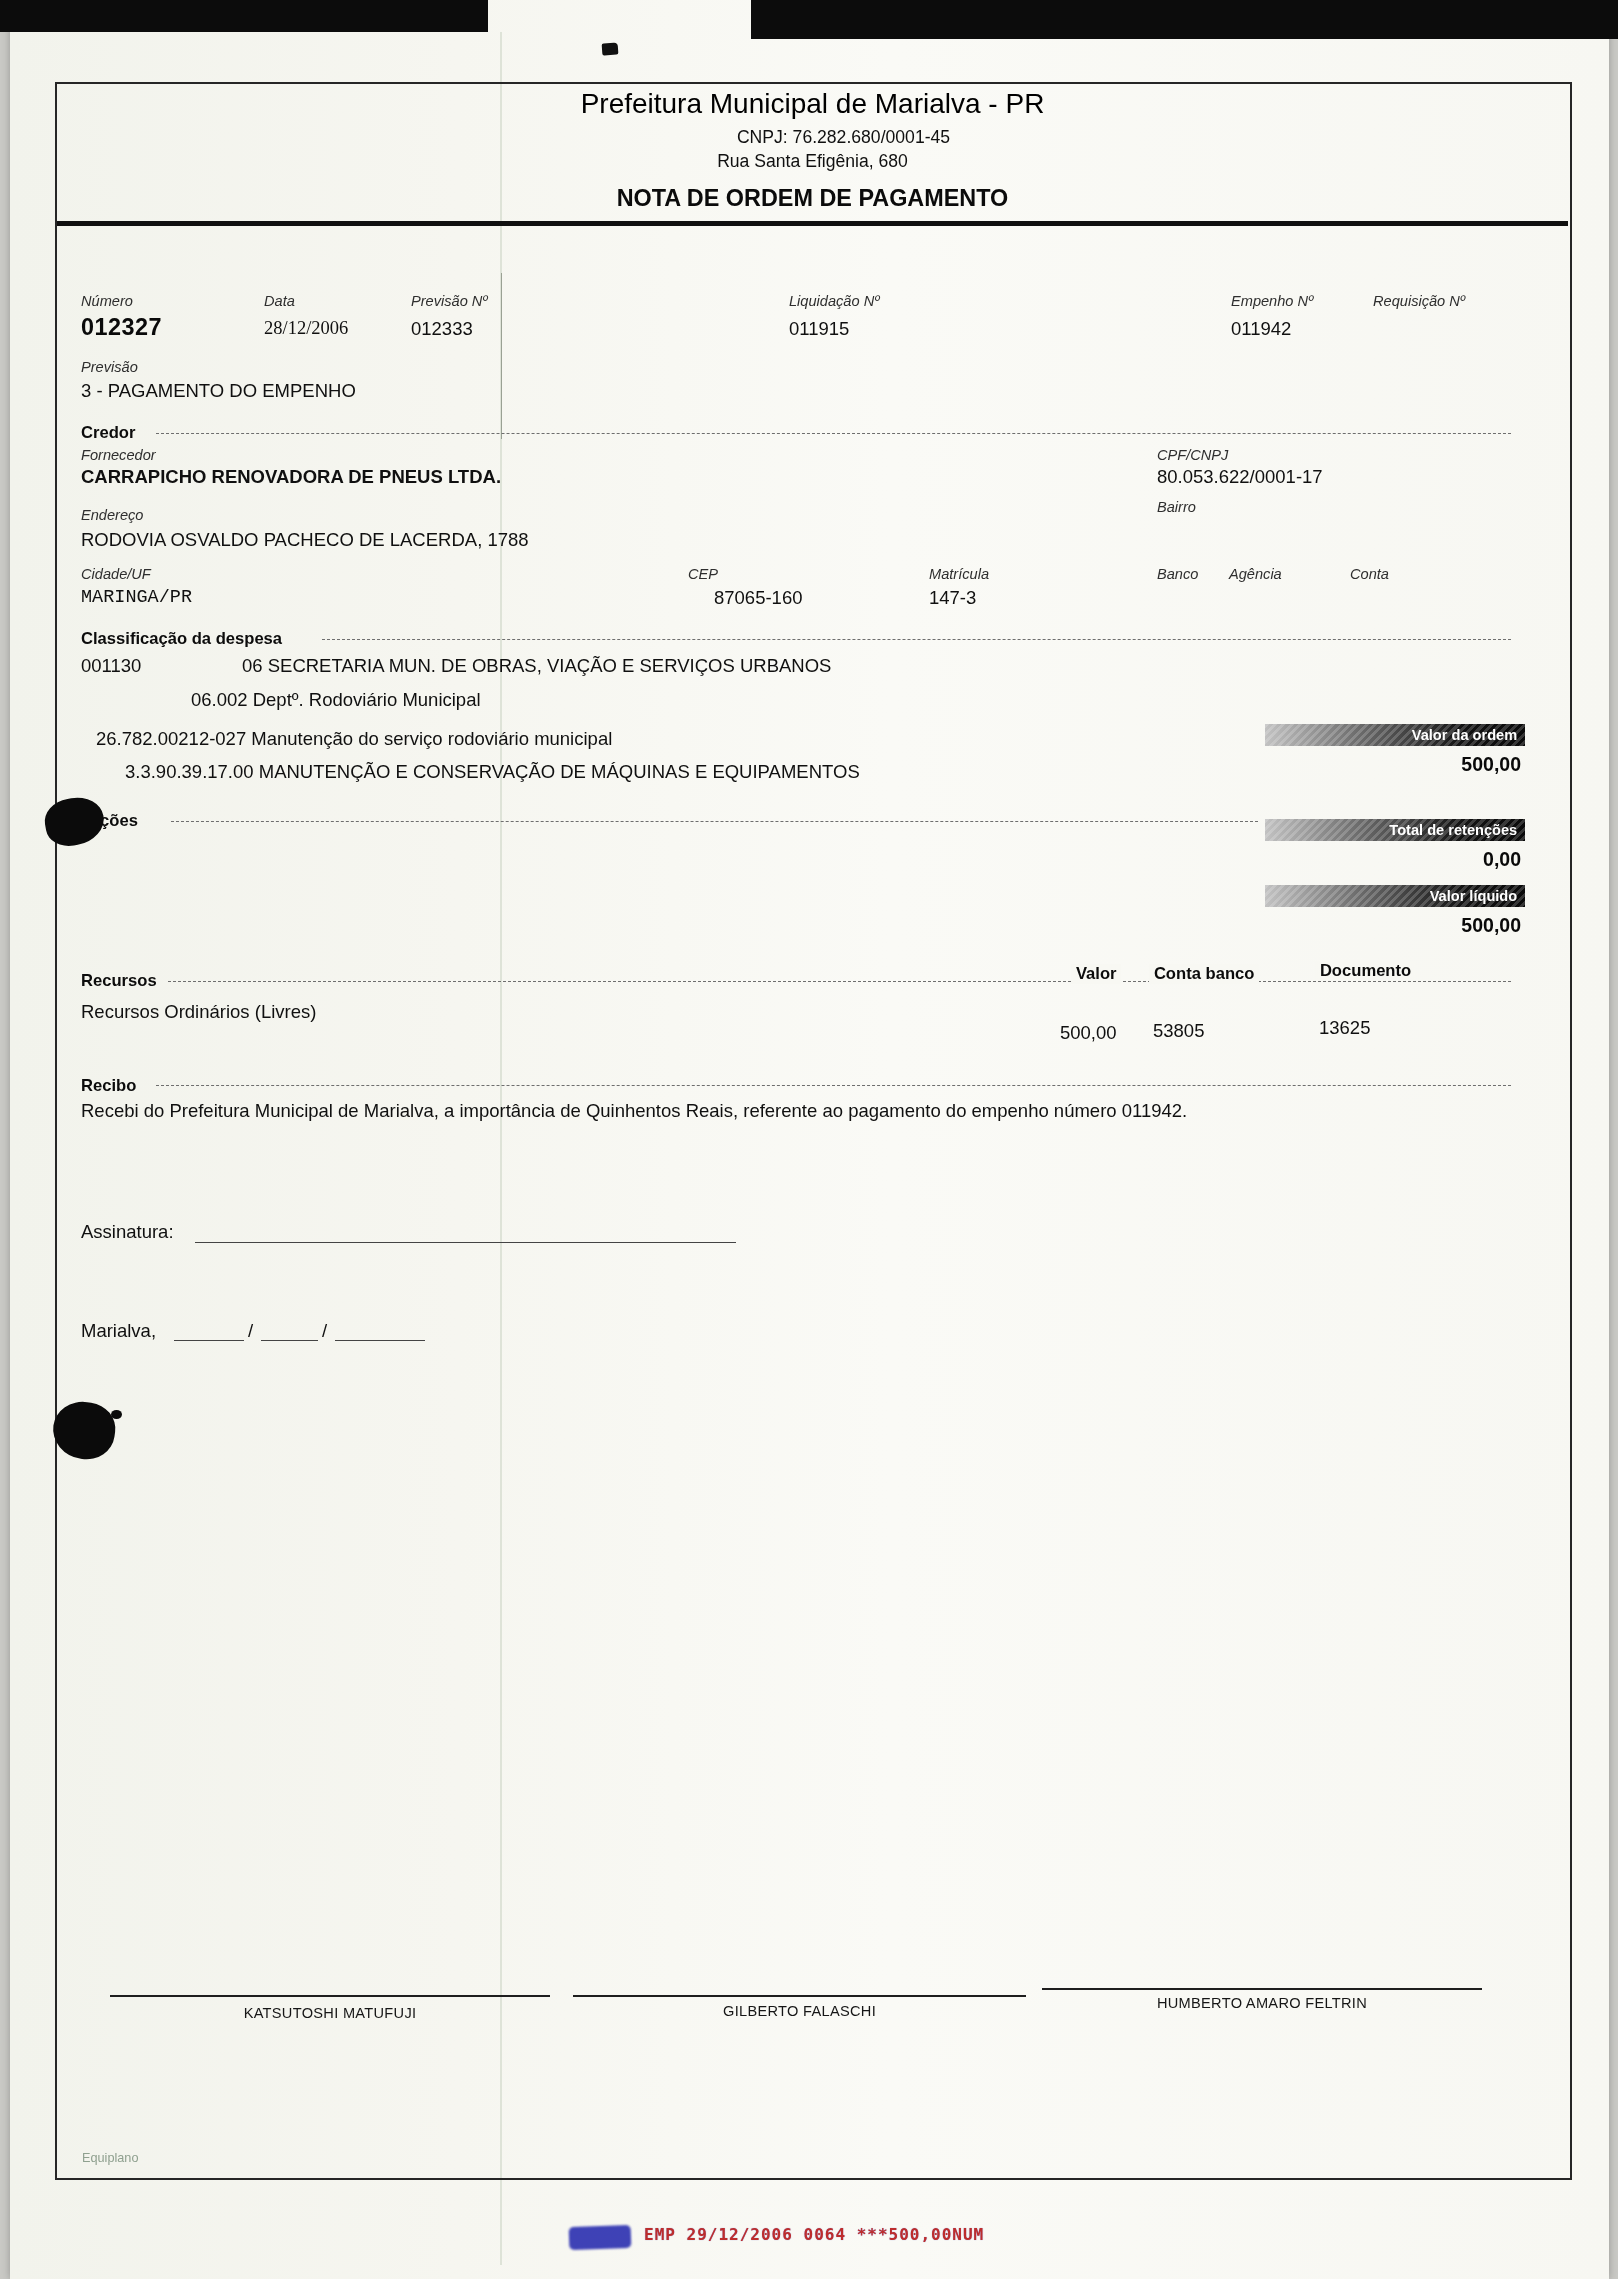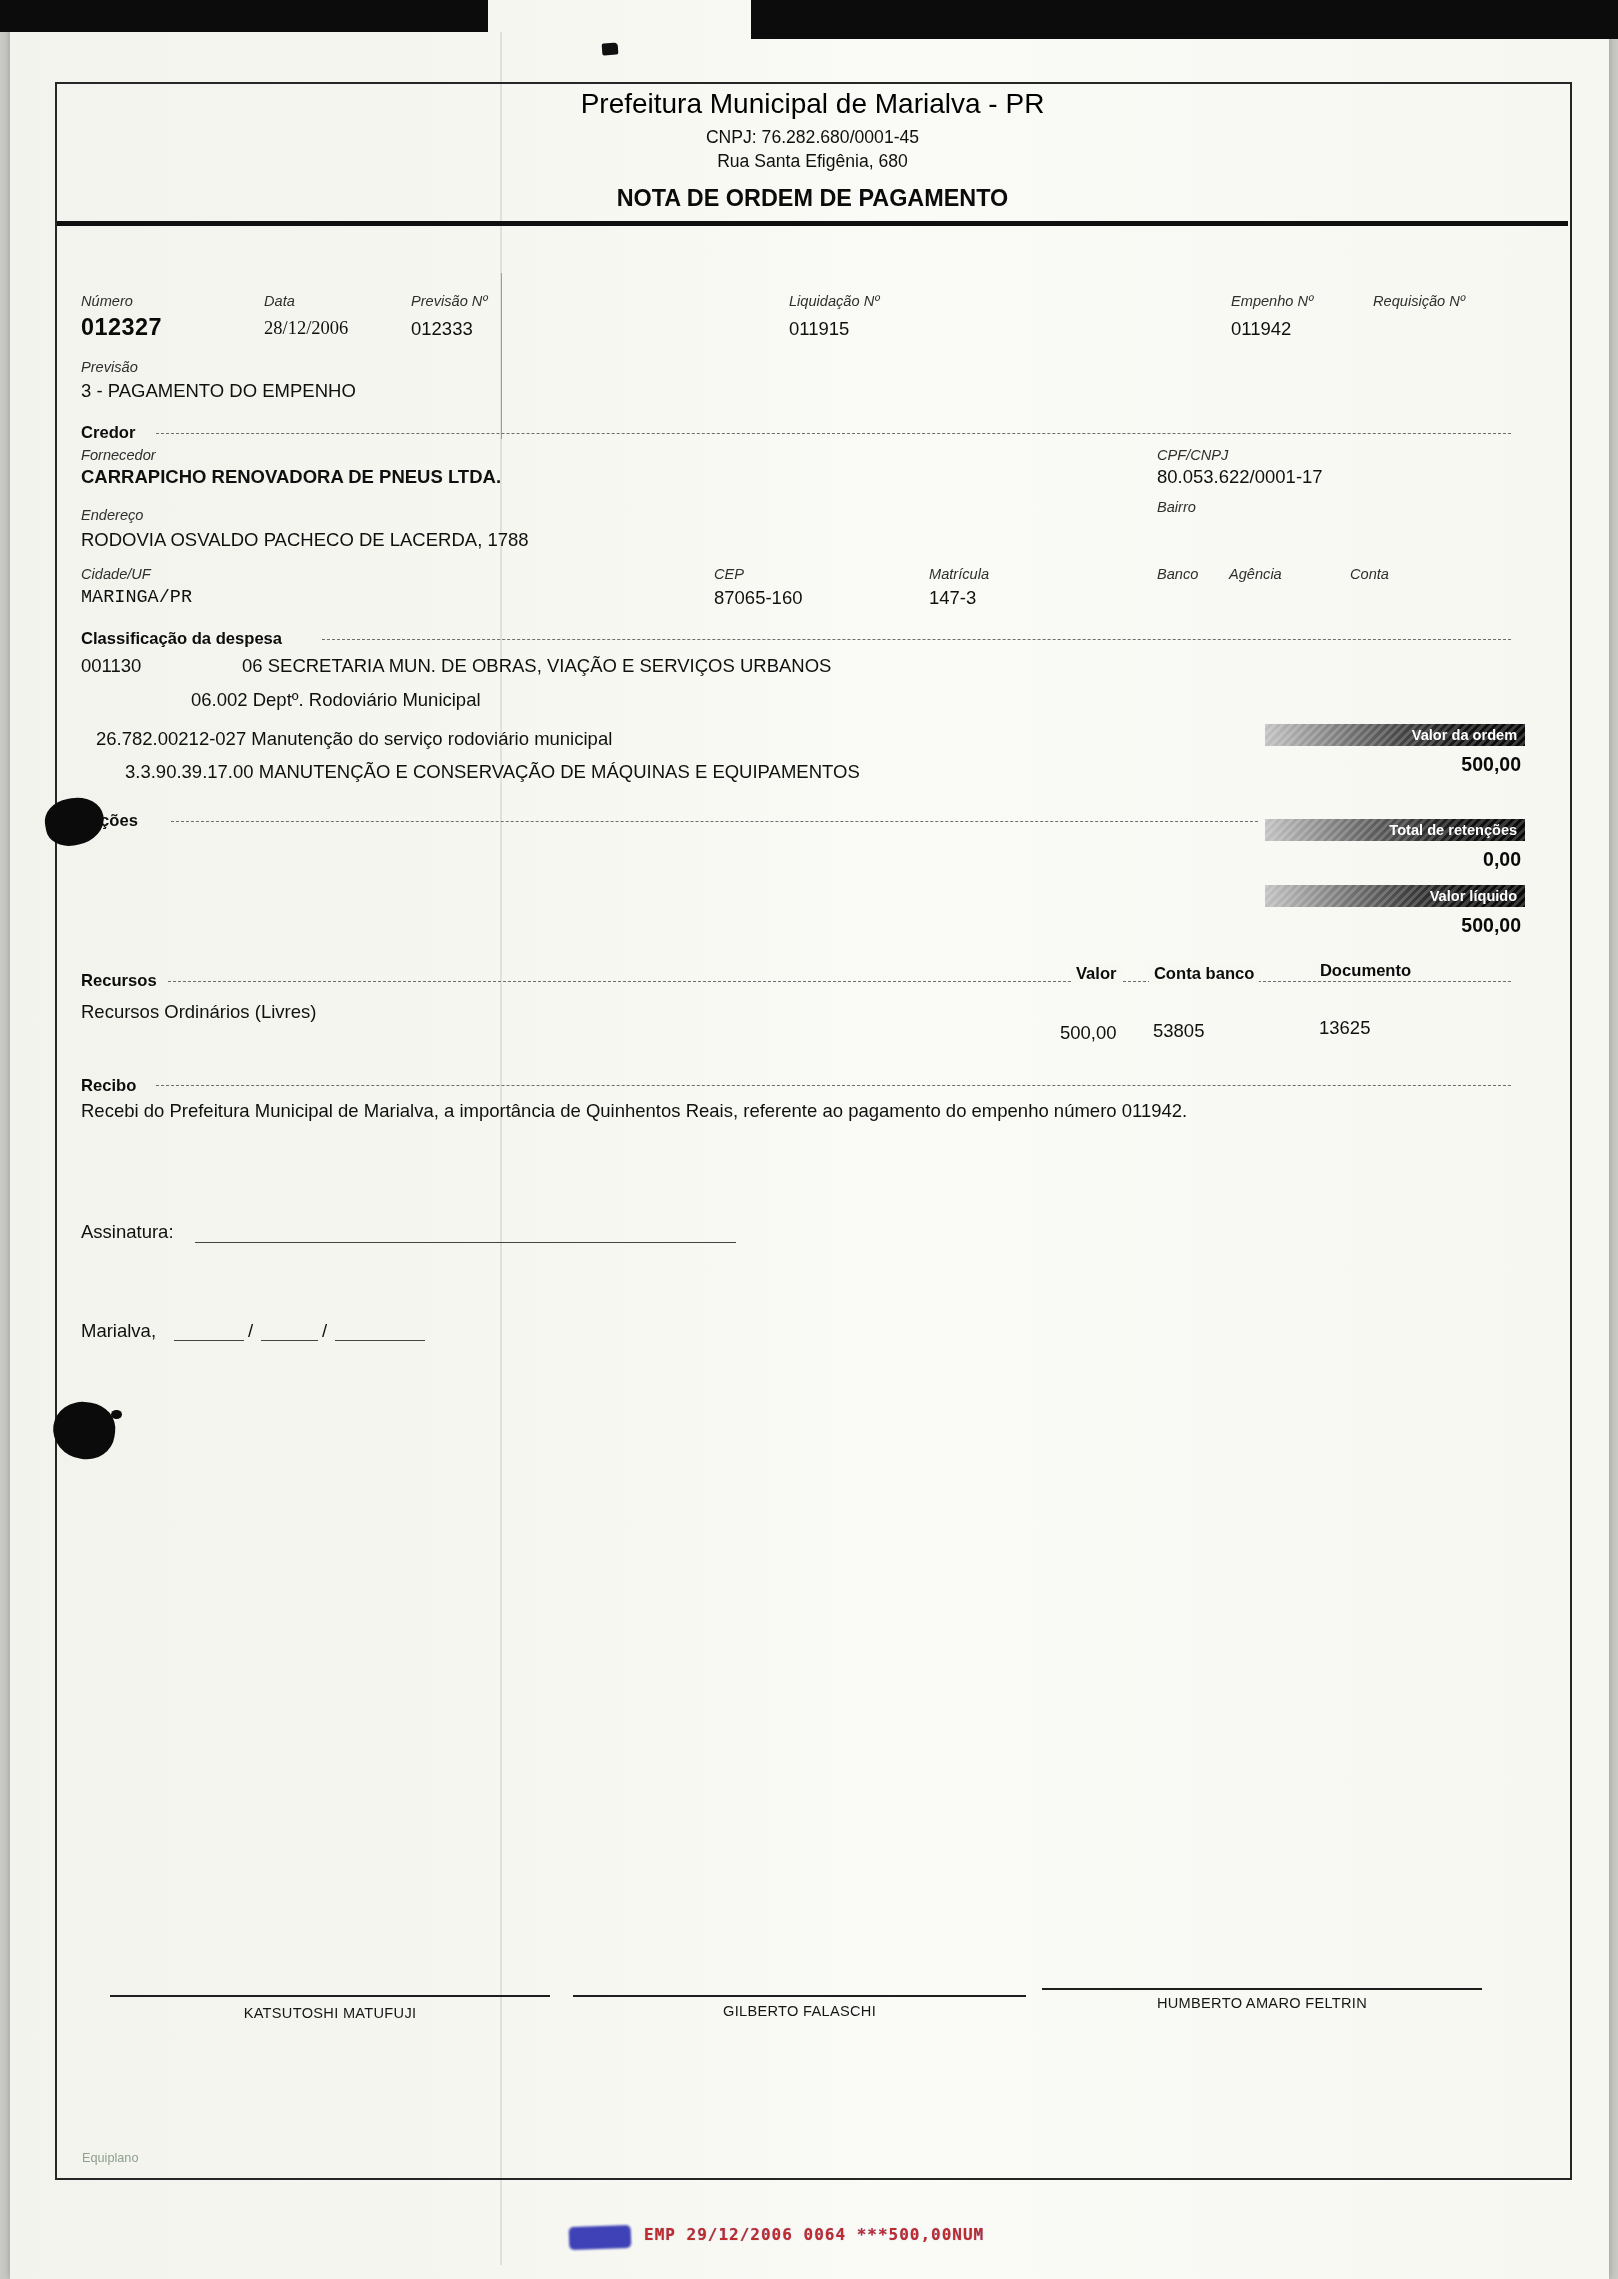--- a/index.html
+++ b/index.html
@@ -61,21 +61,21 @@
 <div class="barblack" style="left:751px;width:868px;height:39px;"></div>
 <div class="abs" style="left:602px;top:43px;width:15.6px;height:11.7px;background:#111;border-radius:2px 3.9px 2px 2px;transform:rotate(-4deg);"></div>
 
 <div class="foldline" style="left:500px;top:32px;width:2px;height:2233px;"></div>
 <div class="foldline" style="left:501px;top:273px;width:1px;height:166px;background:rgba(85,95,80,.5);"></div>
 
 <div class="docbox"></div>
 <div class="hdrline"></div>
 
 <div class="abs ctr" style="top:88px;font-size:28px;font-weight:400;color:#000000;">Prefeitura Municipal de Marialva - PR</div>
-<div class="abs ctr val" style="top:127px;font-size:17.6px;">CNPJ: 76.282.680/0001-45</div>
+<div class="abs ctr val" style="top:127px;font-size:17.6px;padding-left:31px;">CNPJ: 76.282.680/0001-45</div>
 <div class="abs ctr val" style="top:151px;font-size:17.6px;">Rua Santa Efigênia, 680</div>
 <div class="abs ctr" style="top:185px;font-size:23.4px;font-weight:700;color:#0b0b0b;">NOTA DE ORDEM DE PAGAMENTO</div>
 
 <div class="abs lbl" style="left:81px;top:293px;">Número</div>
 <div class="abs lbl" style="left:264px;top:293px;">Data</div>
 <div class="abs lbl" style="left:411px;top:293px;">Previsão Nº</div>
 <div class="abs lbl" style="left:789px;top:293px;">Liquidação Nº</div>
 <div class="abs lbl" style="left:1231px;top:293px;">Empenho Nº</div>
 <div class="abs lbl" style="left:1373px;top:293px;">Requisição Nº</div>
 
@@ -95,21 +95,21 @@
 <div class="abs val b" style="left:81px;top:466px;">CARRAPICHO RENOVADORA DE PNEUS LTDA.</div>
 <div class="abs lbl" style="left:1157px;top:447px;">CPF/CNPJ</div>
 <div class="abs val" style="left:1157px;top:466px;">80.053.622/0001-17</div>
 
 <div class="abs lbl" style="left:81px;top:507px;">Endereço</div>
 <div class="abs val" style="left:81px;top:529px;">RODOVIA OSVALDO PACHECO DE LACERDA, 1788</div>
 <div class="abs lbl" style="left:1157px;top:499px;">Bairro</div>
 
 <div class="abs lbl" style="left:81px;top:566px;">Cidade/UF</div>
 <div class="abs val" style="left:81px;top:587px;font-family:Liberation Mono, monospace;">MARINGA/PR</div>
-<div class="abs lbl" style="left:714px;top:566px;">CEP</div>
+<div class="abs lbl" style="left:688px;top:566px;">CEP</div>
 <div class="abs val" style="left:714px;top:587px;">87065-160</div>
 <div class="abs lbl" style="left:929px;top:566px;">Matrícula</div>
 <div class="abs val" style="left:929px;top:587px;">147-3</div>
 <div class="abs lbl" style="left:1157px;top:566px;text-align:right;">Banco</div>
 <div class="abs lbl" style="left:1229px;top:566px;">Agência</div>
 <div class="abs lbl" style="left:1350px;top:566px;">Conta</div>
 
 <div class="abs sec" style="left:81px;top:629px;">Classificação da despesa</div>
 <div class="abs dashline" style="left:322px;top:639px;width:1189px;"></div>
 

